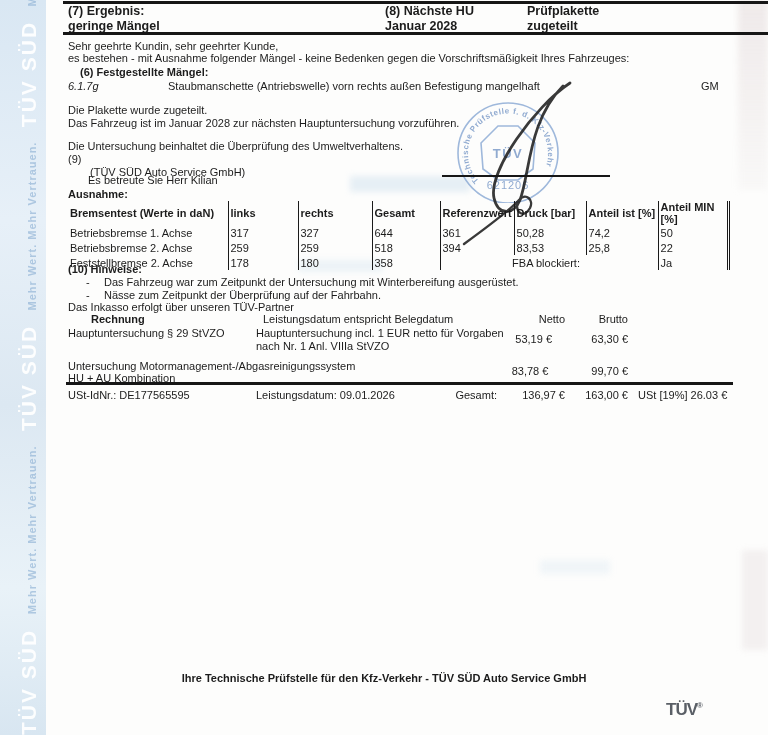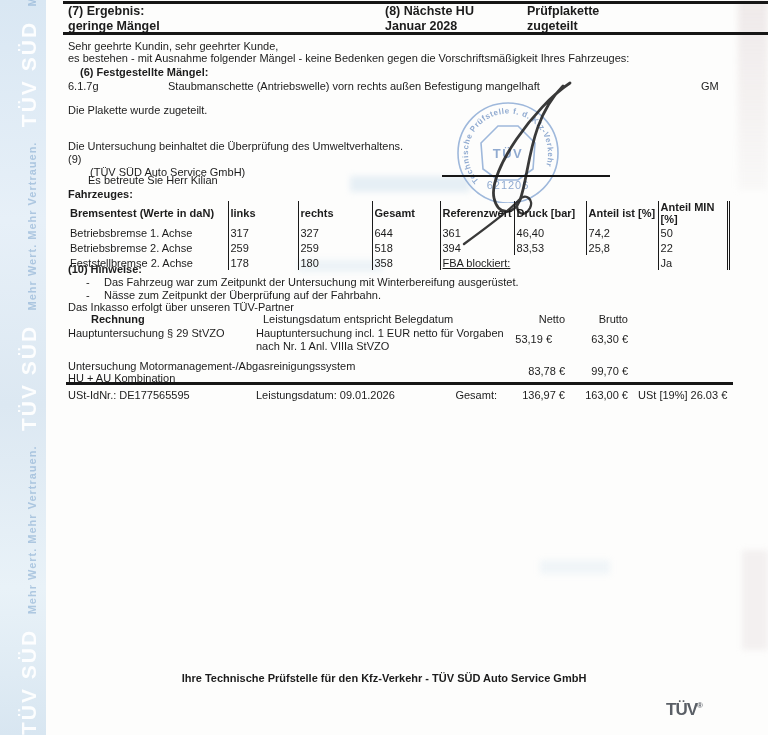--- a/index.html
+++ b/index.html
@@ -26,21 +26,21 @@
   .t{position:absolute;font-size:11px;line-height:13px;white-space:nowrap;}
   .b{font-weight:bold;}
   .hdr{font-size:12.5px;font-weight:bold;line-height:15px;}
   
   .mtable{position:absolute;left:68px;top:201px;border-collapse:collapse;table-layout:fixed;}
   .mtable td,.mtable th{font-size:11px;height:15px;padding:0 2px;text-align:left;font-weight:normal;overflow:hidden;}
   .mtable th{font-weight:bold;}
   .mtable .c0{text-align:left;}
   .mtable .bl{border-left:1.4px solid #1a1a1a;}
   .mtable .dr{border-right:3px double #1a1a1a;}
-  .mtable .fba{text-align:left;padding-right:8px;text-decoration:underline;}
+  .mtable .fba{text-align:center;padding-right:8px;}
   
   .stamp{position:absolute;left:448px;top:98px;opacity:0.85;}
   .signature{position:absolute;left:420px;top:76px;opacity:0.88;}
   
   .logo{position:absolute;left:666px;top:700px;font-weight:bold;font-size:17px;
     color:#5a5f66;letter-spacing:-1px;}
   .logo sup{font-size:8px;letter-spacing:0;}
 </style>
 </head>
 <body>
@@ -70,25 +70,26 @@
   <div class="t hdr" style="left:385px;top:4px;">(8) Nächste HU</div>
   <div class="t hdr" style="left:385px;top:19px;">Januar 2028</div>
   <div class="t hdr" style="left:527px;top:4px;">Prüfplakette</div>
   <div class="t hdr" style="left:527px;top:19px;">zugeteilt</div>
   <div class="rule" style="top:32px;left:63px;width:705px;height:3px;"></div>
 
   <div class="t" style="left:68px;top:40px;">Sehr geehrte Kundin, sehr geehrter Kunde,</div>
   <div class="t" style="left:68px;top:52px;">es bestehen - mit Ausnahme folgender Mängel - keine Bedenken gegen die Vorschriftsmäßigkeit Ihres Fahrzeuges:</div>
 
   <div class="t b" style="left:80px;top:66px;">(6) Festgestellte Mängel:</div>
-  <div class="t" style="left:68px;top:80px;">6.1.7g</div>
+  <div class="t" style="left:68px;top:80px;font-style:italic;">6.1.7g</div>
   <div class="t" style="left:168px;top:80px;">Staubmanschette (Antriebswelle) vorn rechts außen Befestigung mangelhaft</div>
   <div class="t" style="left:701px;top:80px;">GM</div>
 
   <div class="t" style="left:68px;top:104px;">Die Plakette wurde zugeteilt.</div>
+  <div class="t" style="left:68px;top:117px;">Das Fahrzeug ist im Januar 2028 zur nächsten Hauptuntersuchung vorzuführen.</div>
 
   <div class="t" style="left:68px;top:140px;text-align:right;">Die Untersuchung beinhaltet die Überprüfung des Umweltverhaltens.</div>
   <div class="t" style="left:68px;top:153px;">(9)</div>
   <div class="t" style="left:88px;top:153px;margin-top:21px;">Es betreute Sie Herr Kilian</div>
   <div class="t" style="left:90px;top:166px;">(TÜV SÜD Auto Service GmbH)</div>
 
   <svg class="stamp" width="120" height="105" viewBox="0 0 120 105">
     <defs>
       <path id="ringpath" d="M 31 83 A 40 40 0 1 1 89 83"></path>
     </defs>
@@ -100,21 +101,21 @@
     <text x="60" y="60" text-anchor="middle" font-size="13" font-weight="bold" fill="#7d9cc9" letter-spacing="1.5">TÜV</text>
     <text x="60" y="91" text-anchor="middle" font-size="11" fill="#7d9cc9" letter-spacing="1">621206</text>
   </svg>
 
   <svg class="signature" width="220" height="190" viewBox="0 0 220 190">
     <path d="M150,7 C115,30 68,95 74,122 C78,140 94,139 100,124 C110,98 108,45 143,10" fill="none" stroke="#1f1f1f" stroke-width="2.8" stroke-linecap="round"></path>
     <path d="M97,126 C96,138 104,142 110,132 C114,124 106,116 99,124 C90,134 66,152 44,168" fill="none" stroke="#1f1f1f" stroke-width="2.4" stroke-linecap="round"></path>
   </svg>
   <div class="rule" style="top:175px;left:442px;width:168px;height:2px;"></div>
 
-  <div class="t b" style="left:68px;top:188px;">Fahrzeuges:</div>
+  <div class="t b" style="left:68px;top:188px;">Ausnahme:</div>
   <table class="mtable">
     <colgroup>
       <col style="width:160px">
         <col style="width:70px">
         <col style="width:74px">
         <col style="width:68px">
       <col style="width:72px">
         <col style="width:72px">
         <col style="width:72px">
         <col style="width:70px">
@@ -129,21 +130,21 @@
       <th class="bl">Druck [bar]</th>
       <th class="bl">Anteil ist [%]</th>
       <th class="bl dr">Anteil MIN [%]</th>
     </tr>
     <tr>
       <td class="c0">Betriebsbremse 1. Achse</td>
       <td class="bl">317</td>
       <td class="bl">327</td>
       <td class="bl">644</td>
       <td class="bl">361</td>
-      <td class="bl">46,40</td>
+      <td class="bl">50,28</td>
       <td class="bl">74,2</td>
       <td class="bl dr">50</td>
     </tr>
     <tr>
       <td class="c0">Betriebsbremse 2. Achse</td>
       <td class="bl">259</td>
       <td class="bl">259</td>
       <td class="bl">518</td>
       <td class="bl">394</td>
       <td class="bl">83,53</td>
@@ -174,21 +175,21 @@
   <div class="t" style="left:558px;top:313px;width:70px;text-align:right;">Brutto</div>
 
   <div class="t" style="left:68px;top:327px;">Hauptuntersuchung § 29 StVZO</div>
   <div class="t" style="left:256px;top:327px;">Hauptuntersuchung incl. 1 EUR netto für Vorgaben</div>
   <div class="t" style="left:256px;top:340px;">nach Nr. 1 Anl. VIIIa StVZO</div>
   <div class="t" style="left:482px;top:333px;width:70px;text-align:right;">53,19 €</div>
   <div class="t" style="left:558px;top:333px;width:70px;text-align:right;">63,30 €</div>
 
   <div class="t" style="left:68px;top:360px;">Untersuchung Motormanagement-/Abgasreinigungssystem</div>
   <div class="t" style="left:68px;top:372px;">HU + AU Kombination</div>
-  <div class="t" style="left:495px;top:365px;width:70px;text-align:right;">83,78 €</div>
+  <div class="t" style="left:495px;top:365px;width:70px;text-align:center;">83,78 €</div>
   <div class="t" style="left:558px;top:365px;width:70px;text-align:right;">99,70 €</div>
 
   <div class="rule" style="top:382px;left:66px;width:667px;height:2.5px;"></div>
 
   <div class="t" style="left:68px;top:389px;">USt-IdNr.: DE177565595</div>
   <div class="t" style="left:256px;top:389px;">Leistungsdatum: 09.01.2026</div>
   <div class="t" style="left:430px;top:389px;width:67px;text-align:right;">Gesamt:</div>
   <div class="t" style="left:495px;top:389px;width:70px;text-align:right;">136,97 €</div>
   <div class="t" style="left:558px;top:389px;width:70px;text-align:right;">163,00 €</div>
   <div class="t" style="left:638px;top:389px;text-align:center;">USt [19%] 26.03 €</div>

